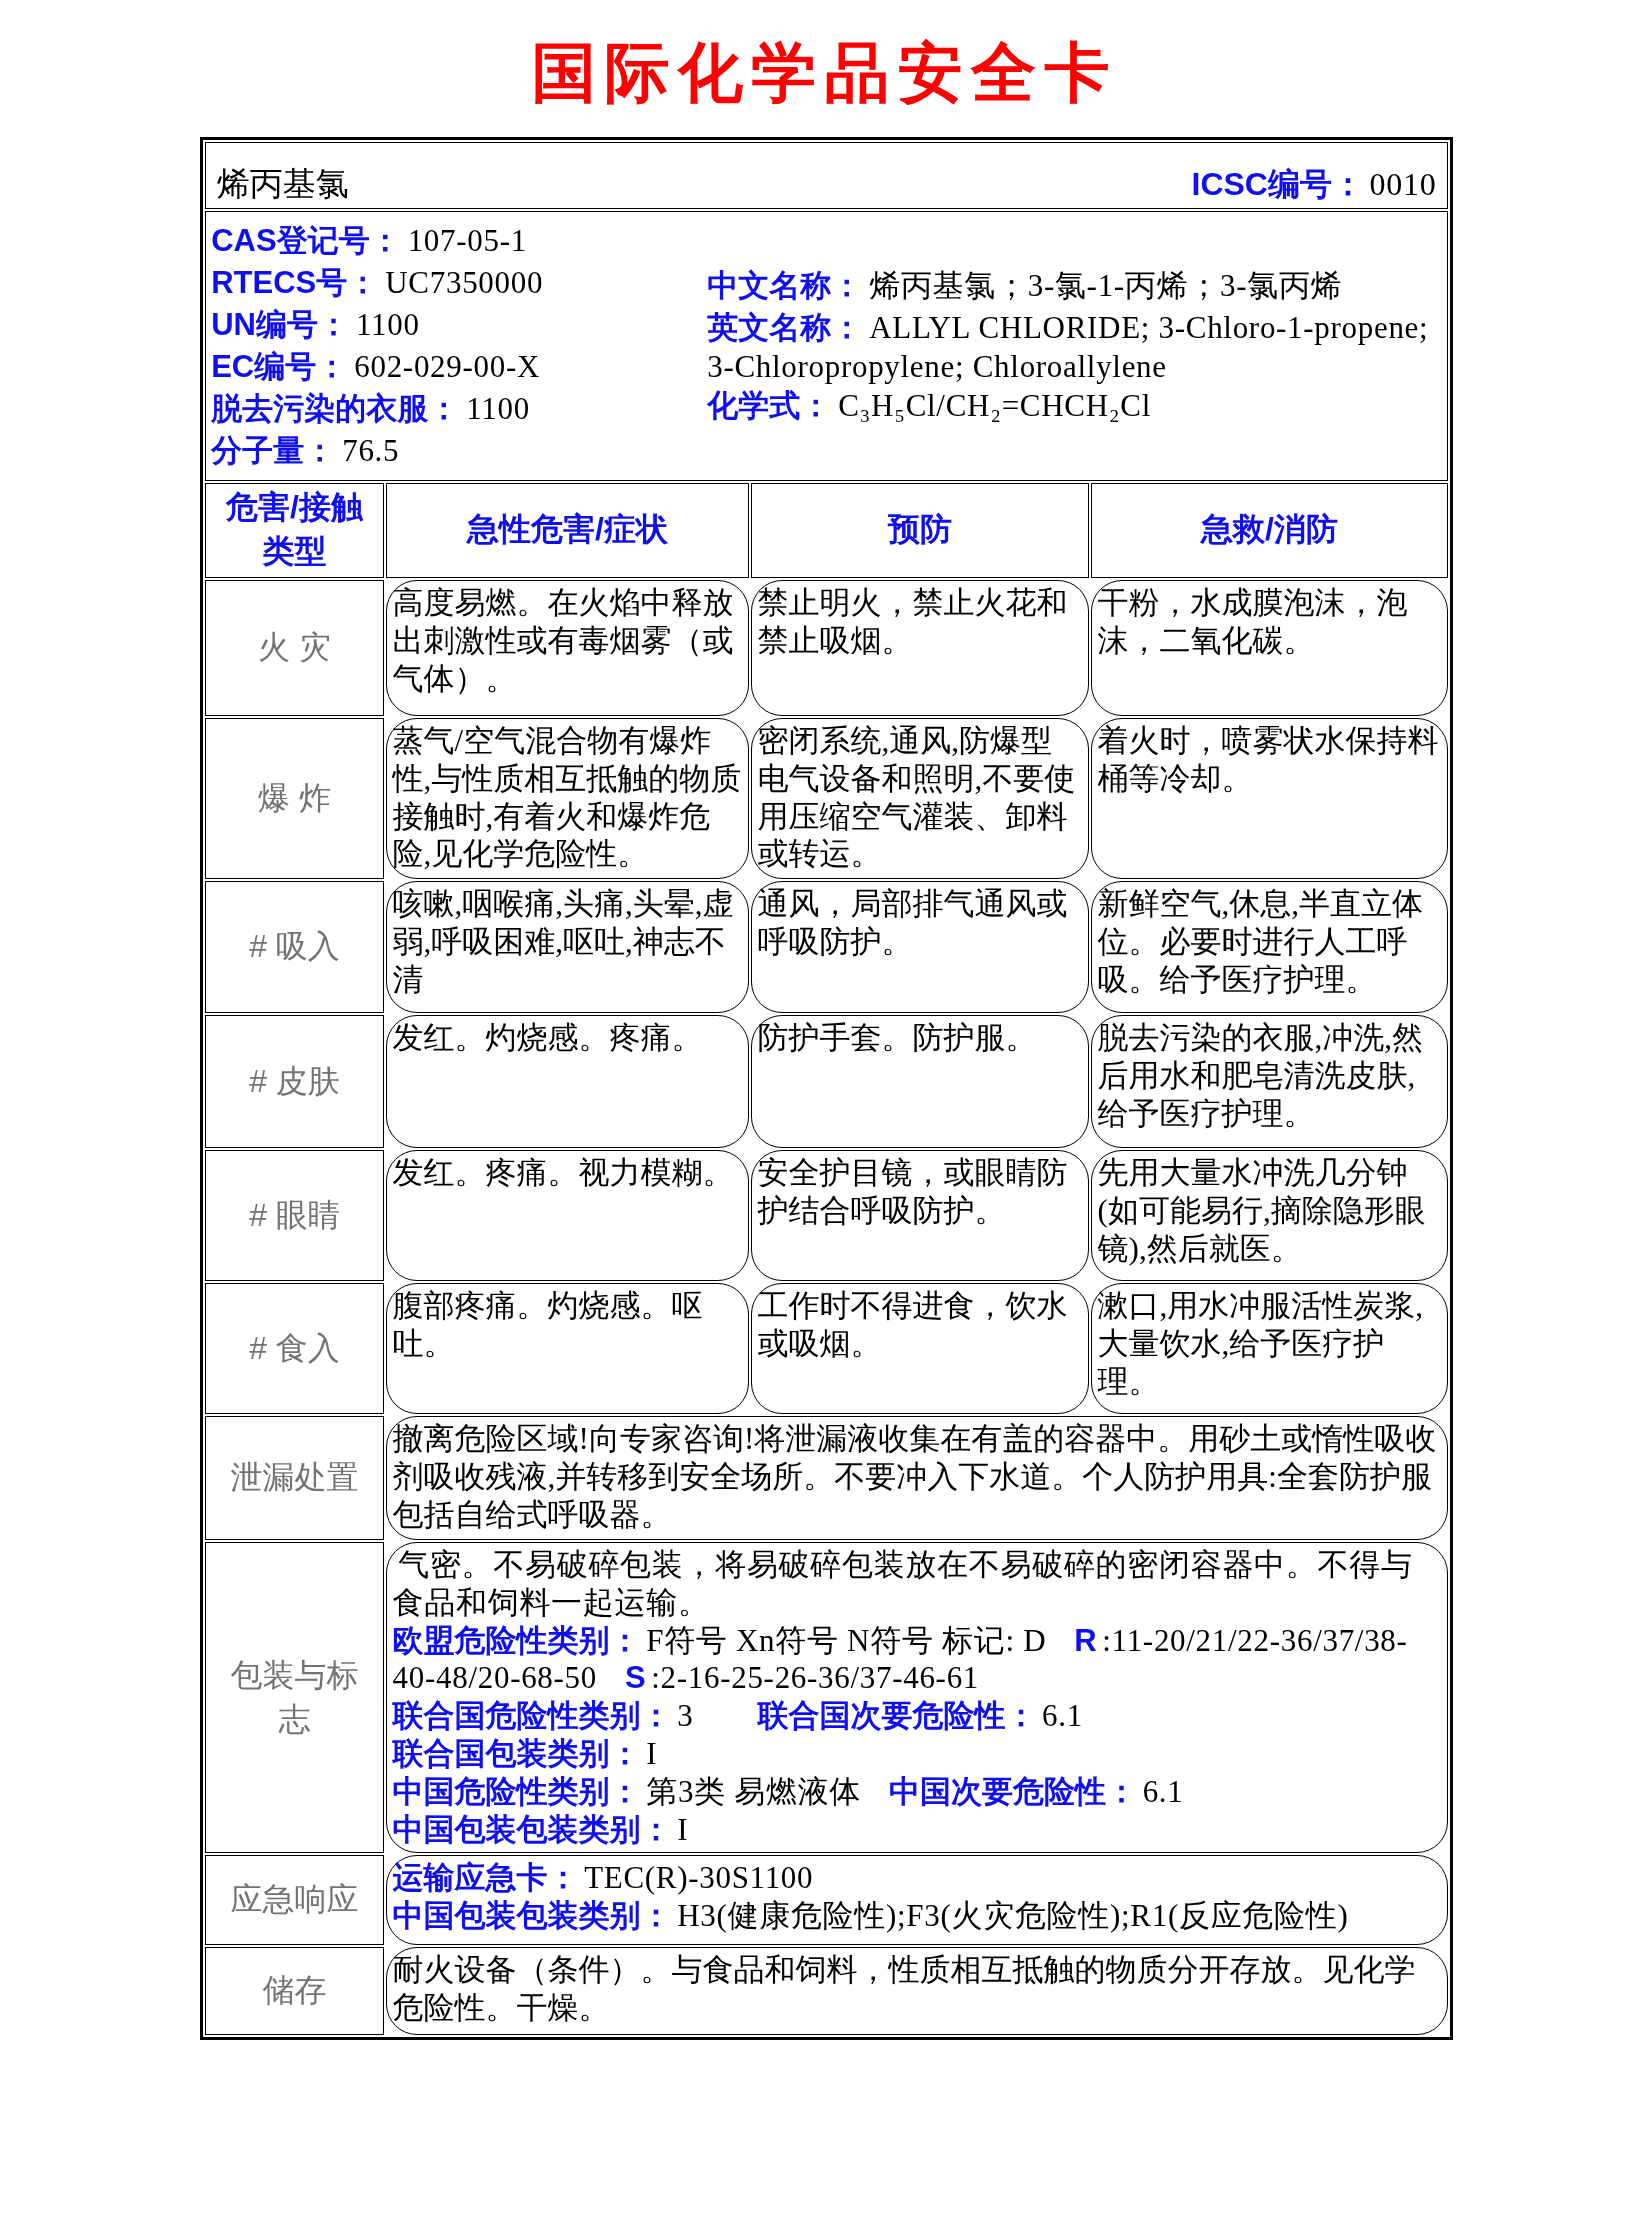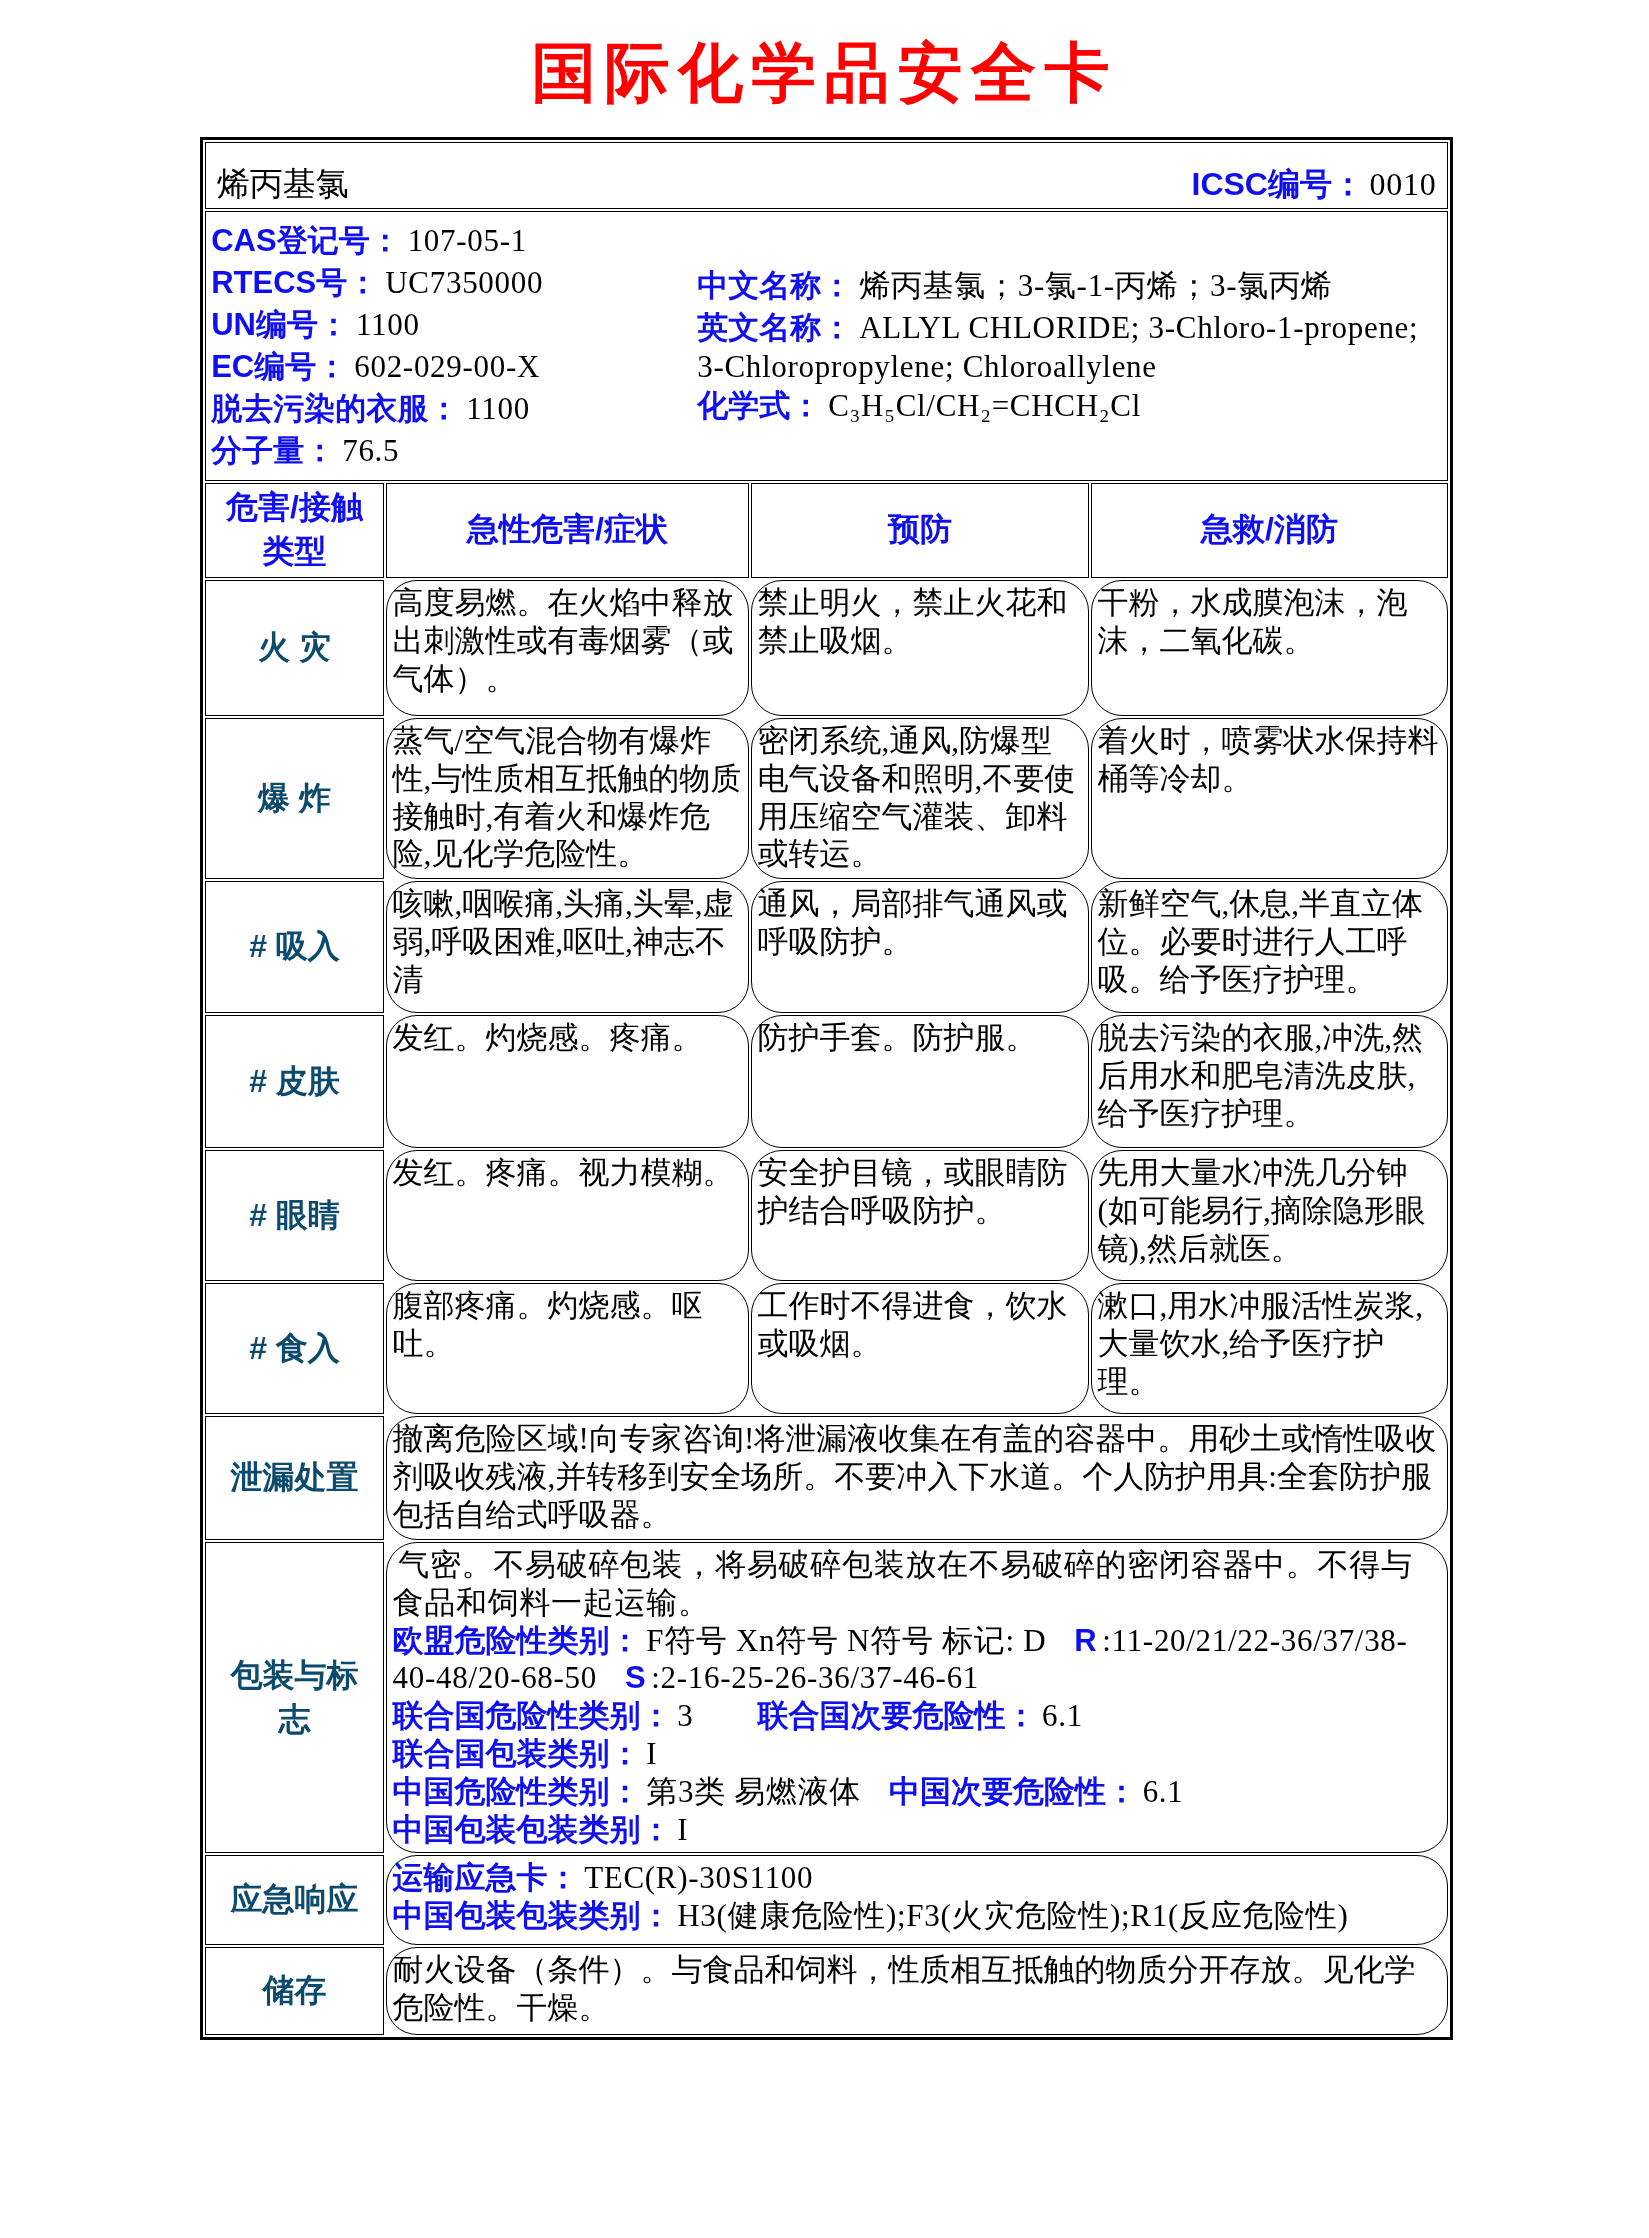--- a/index.html
+++ b/index.html
@@ -40,37 +40,37 @@
   .r-emergency td{height:90px;}
   .r-storage td{height:88px;}
   
   .name-row{
     display:flex;justify-content:space-between;align-items:flex-end;
     padding:4.2px 9.7px;height:100%;font-size:33px;
   }
   .name-row .chem-name{color:#000;}
   .name-row .lbl{font-size:32px;}
   .name-row .val{margin-left:5.6px;font-size:32px;}
-  .identity{display:flex;height:100%;padding:7px 4.2px;box-sizing:border-box;}
+  .identity{display:flex;height:100%;padding:7px 4.2px;box-sizing:border-box;gap:10px;}
   .id-left{
     width:486px;display:flex;flex-direction:column;
     justify-content:space-between;font-size:31px;
   }
   .id-right{
     flex:1;display:flex;flex-direction:column;
     justify-content:center;font-size:31px;
   }
   .id-line .lbl{font-size:31px;}
   .id-line .val{margin-left:7px;}
   th.col-head{
     font-family:"Liberation Sans", sans-serif;font-weight:bold;color:#0f0ff0;
     font-size:32px;text-align:center;vertical-align:middle;padding:2.8px 7px;
   }
   td.type-cell{
-    font-family:"Liberation Sans", sans-serif;font-weight:bold;color:#0c4a6e;
+    font-family:"Liberation Sans", sans-serif;font-weight:normal;color:#737373;
     font-size:32px;text-align:center;vertical-align:middle;padding:11px;
   }
   td.content{
     font-size:31px;line-height:1.22;vertical-align:top;
     padding:2.8px 5.6px;text-align:left;color:#000;border-radius:31px;
   }
   td.content p{margin:0;}
   .pk-line .lbl{font-size:31px;}
   .pk-line .val{margin-left:5.6px;}
   .gap-left{margin-left:64px;}

